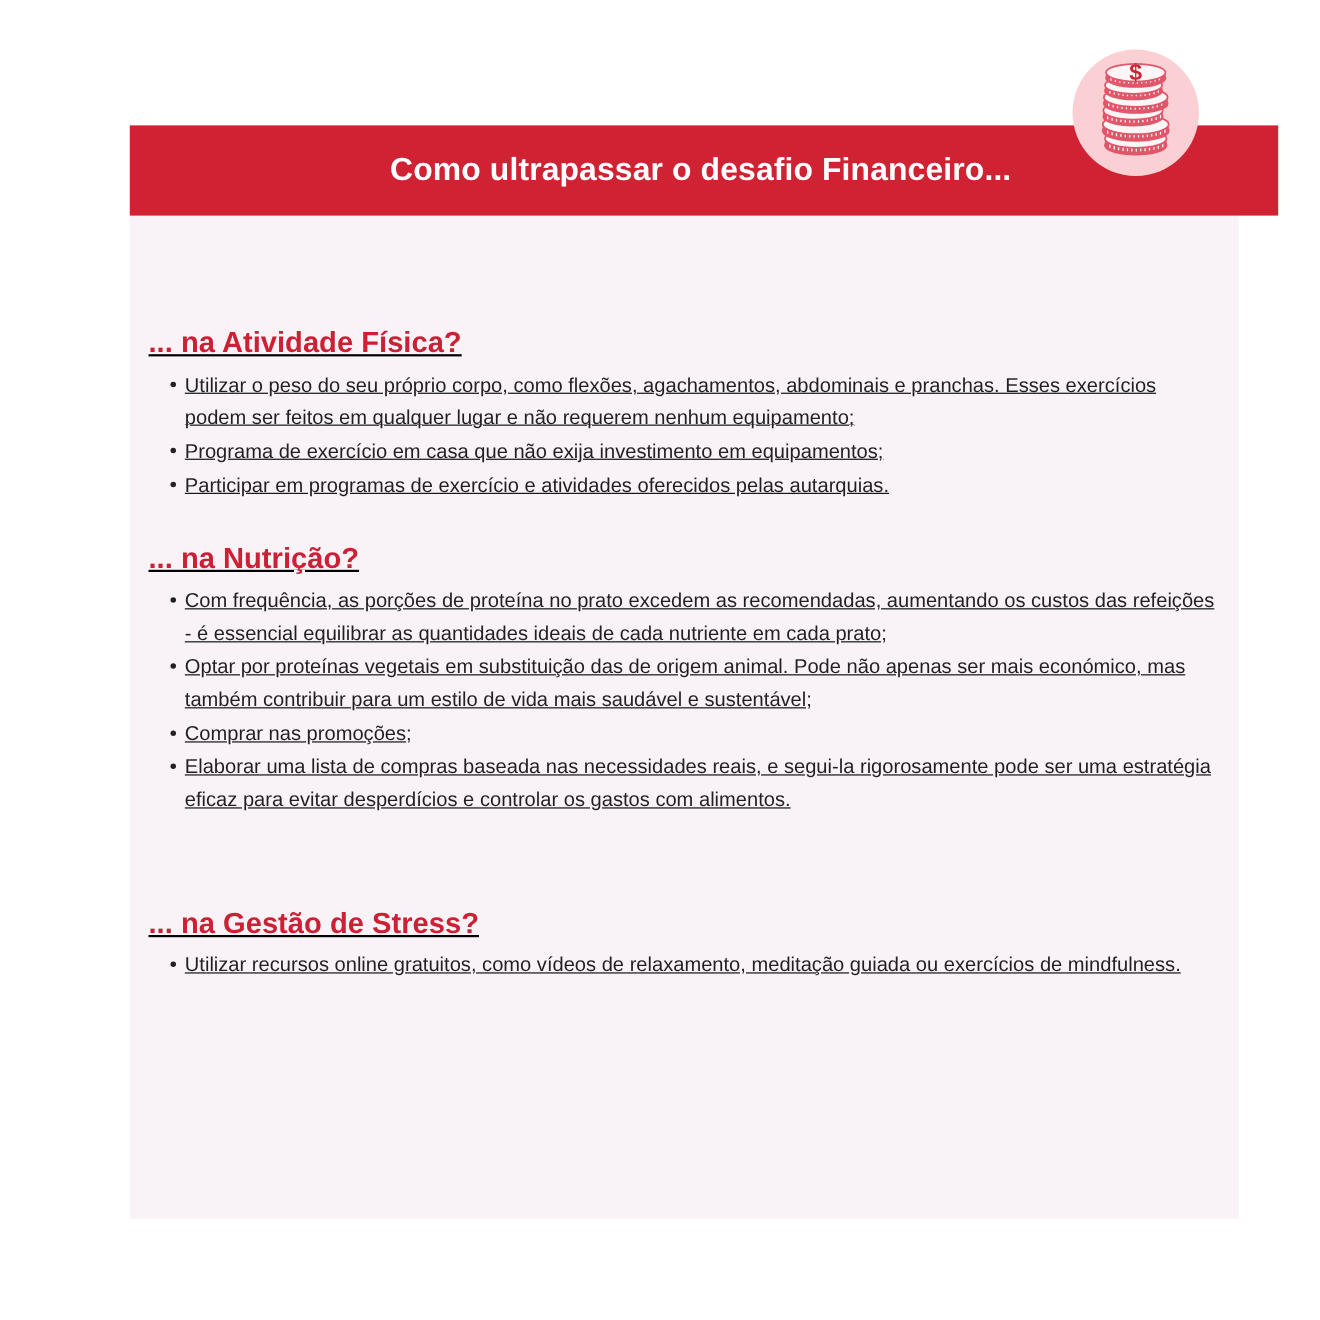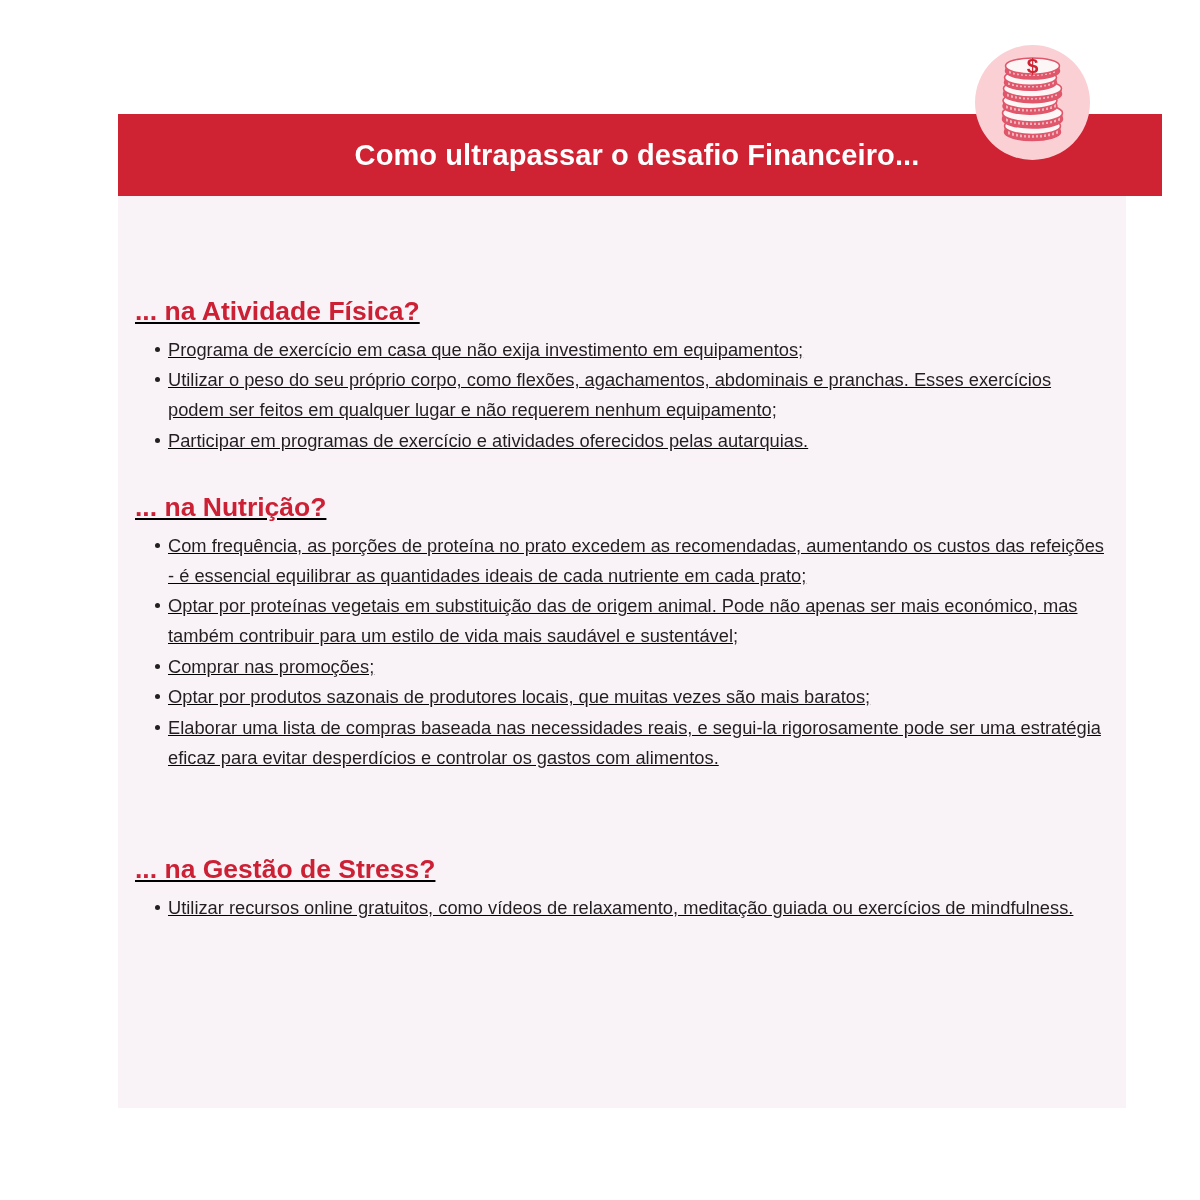--- a/index.html
+++ b/index.html
@@ -123,33 +123,32 @@
 
   <div class="header-band">
     <div class="header-title">Como ultrapassar o desafio Financeiro...</div>
   </div>
 
   <div class="content">
 
     <div class="section s1">
       <div class="section-heading">... na Atividade Física?</div>
       <ul class="bullets">
+        <li>Utilizar o peso do seu próprio corpo, como flexões, agachamentos, abdominais e pranchas. Esses exercícios podem ser feitos em qualquer lugar e não requerem nenhum equipamento;</li>
         <li>Programa de exercício em casa que não exija investimento em equipamentos;</li>
-        <li>Utilizar o peso do seu próprio corpo, como flexões, agachamentos, abdominais e pranchas. Esses exercícios podem ser feitos em qualquer lugar e não requerem nenhum equipamento;</li>
         <li>Participar em programas de exercício e atividades oferecidos pelas autarquias.</li>
       </ul>
     </div>
 
     <div class="section s2">
       <div class="section-heading">... na Nutrição?</div>
       <ul class="bullets">
         <li>Com frequência, as porções de proteína no prato excedem as recomendadas, aumentando os custos das refeições - é essencial equilibrar as quantidades ideais de cada nutriente em cada prato;</li>
         <li>Optar por proteínas vegetais em substituição das de origem animal. Pode não apenas ser mais económico, mas também contribuir para um estilo de vida mais saudável e sustentável;</li>
         <li>Comprar nas promoções;</li>
-        <li>Optar por produtos sazonais de produtores locais, que muitas vezes são mais baratos;</li>
         <li>Elaborar uma lista de compras baseada nas necessidades reais, e segui-la rigorosamente pode ser uma estratégia eficaz para evitar desperdícios e controlar os gastos com alimentos.</li>
       </ul>
     </div>
 
     <div class="section s3">
       <div class="section-heading">... na Gestão de Stress?</div>
       <ul class="bullets">
         <li>Utilizar recursos online gratuitos, como vídeos de relaxamento, meditação guiada ou exercícios de mindfulness.</li>
       </ul>
     </div>

